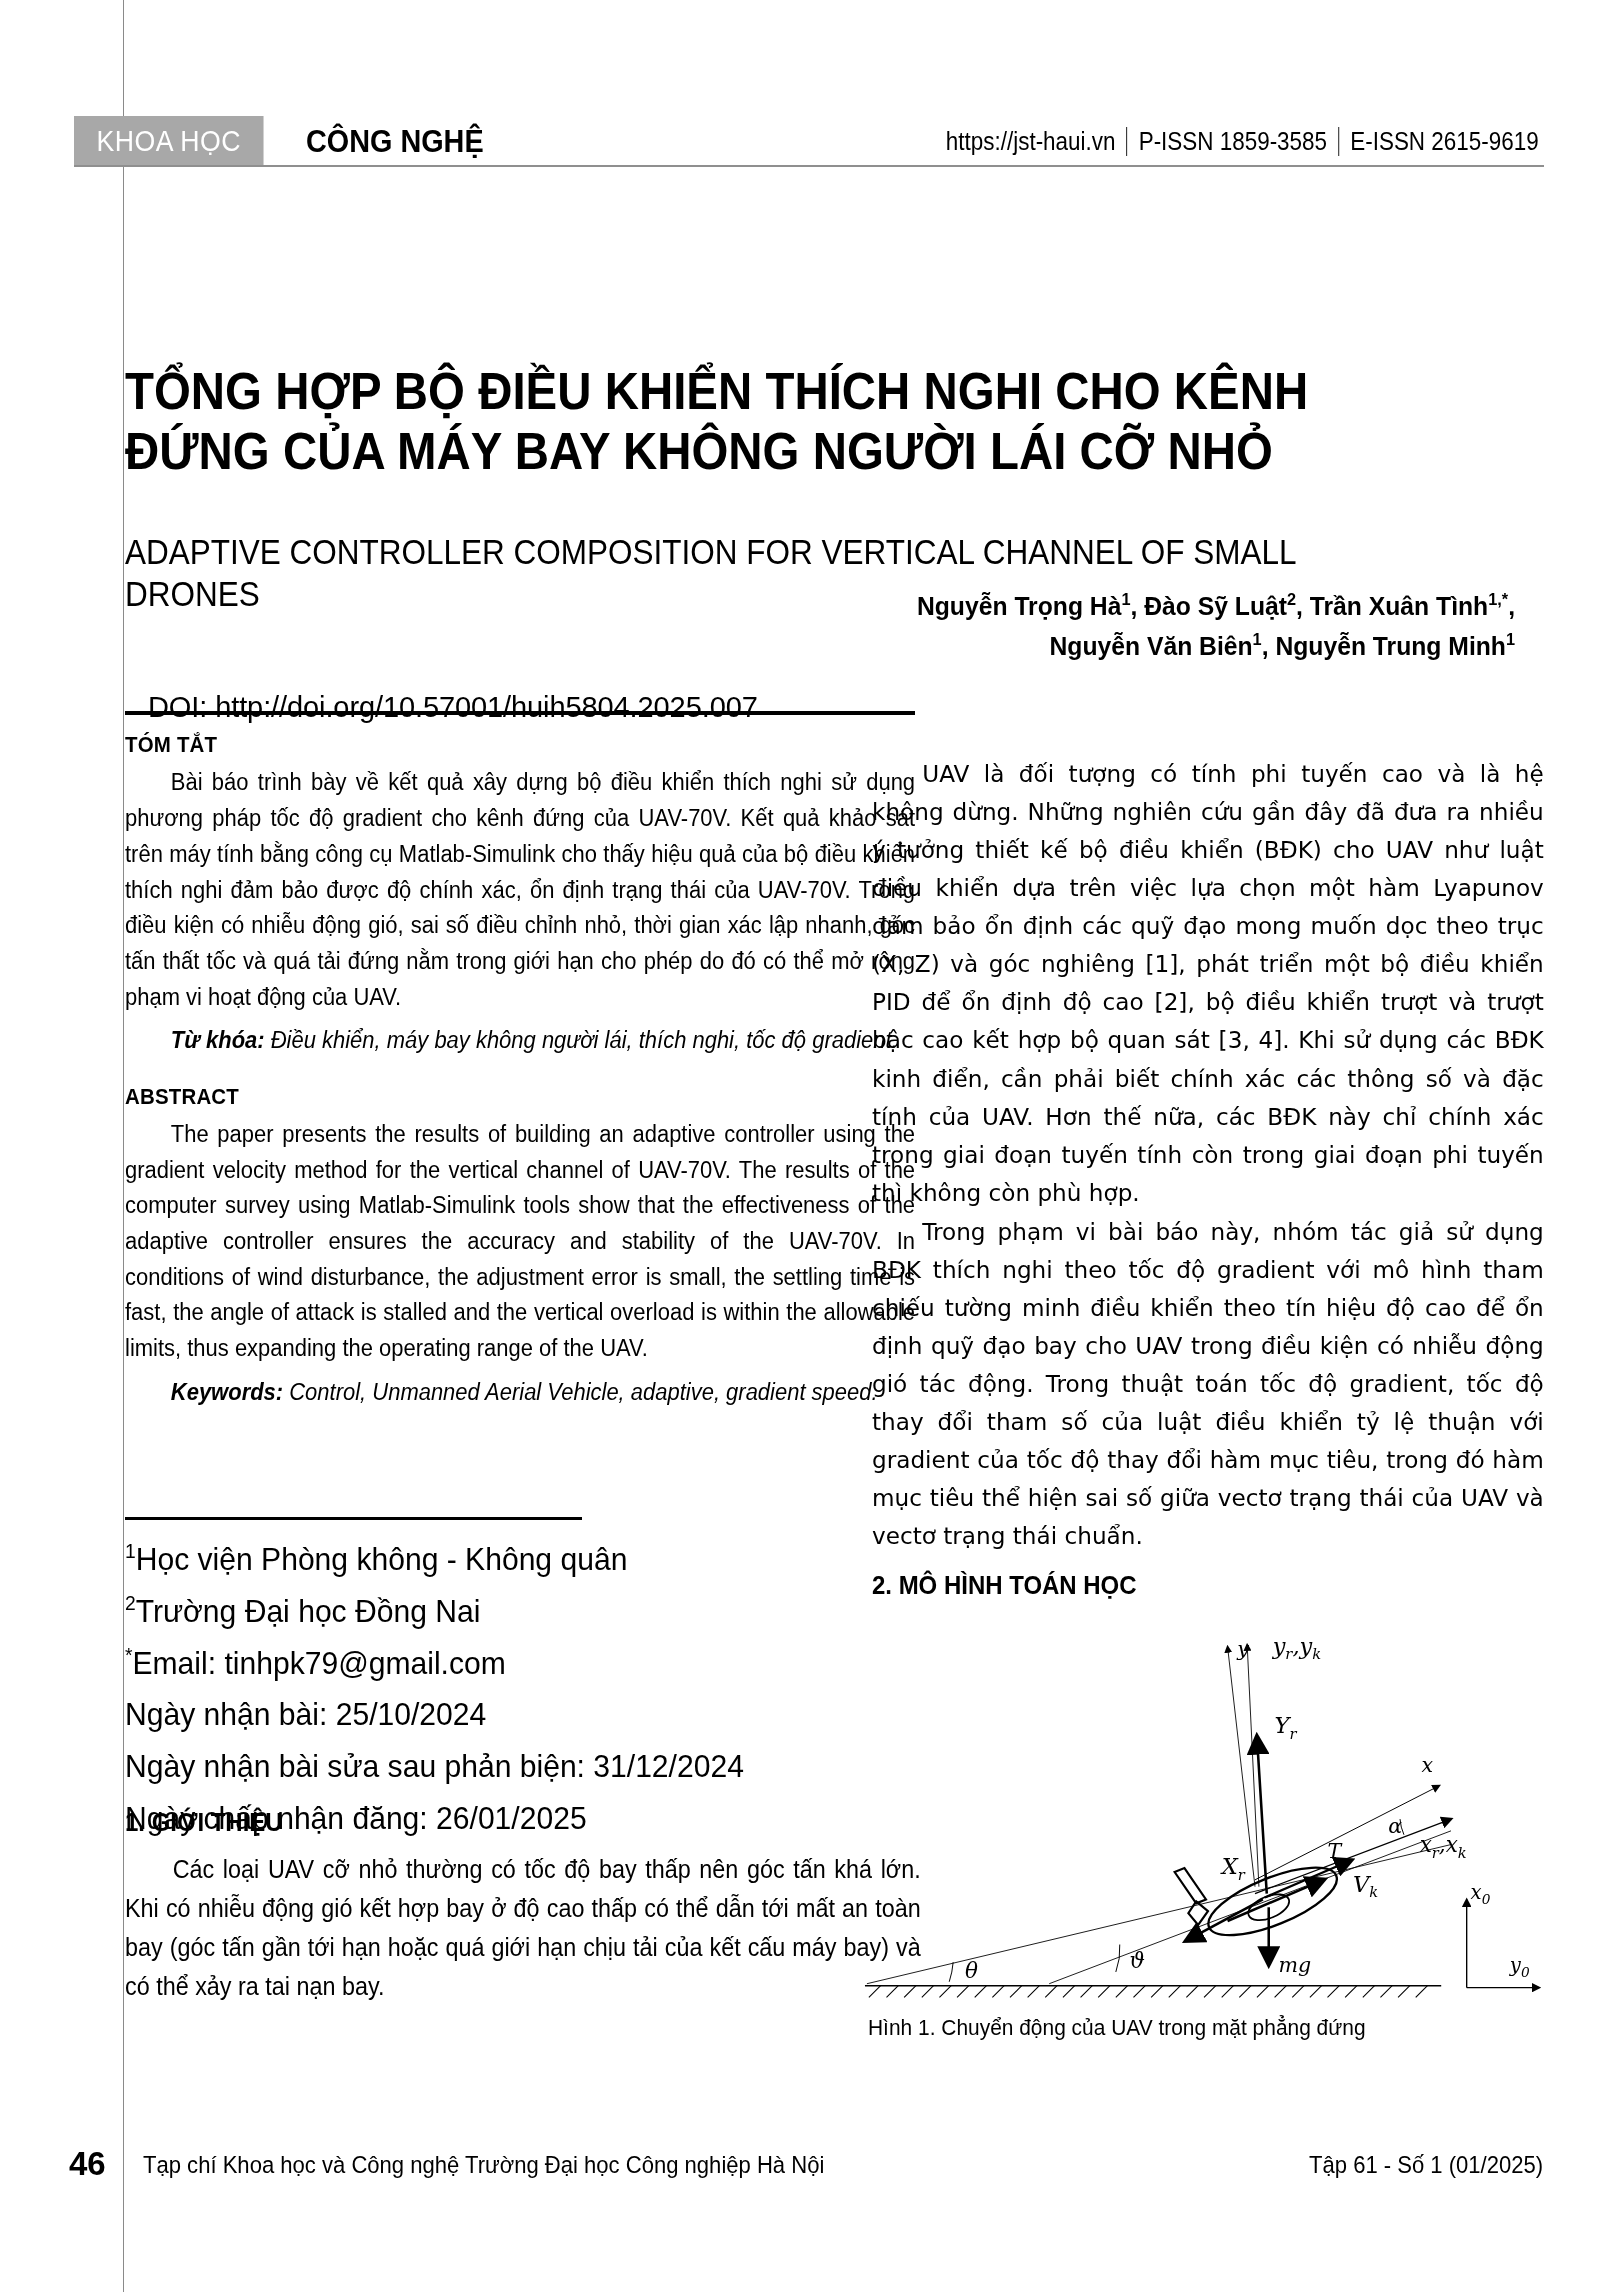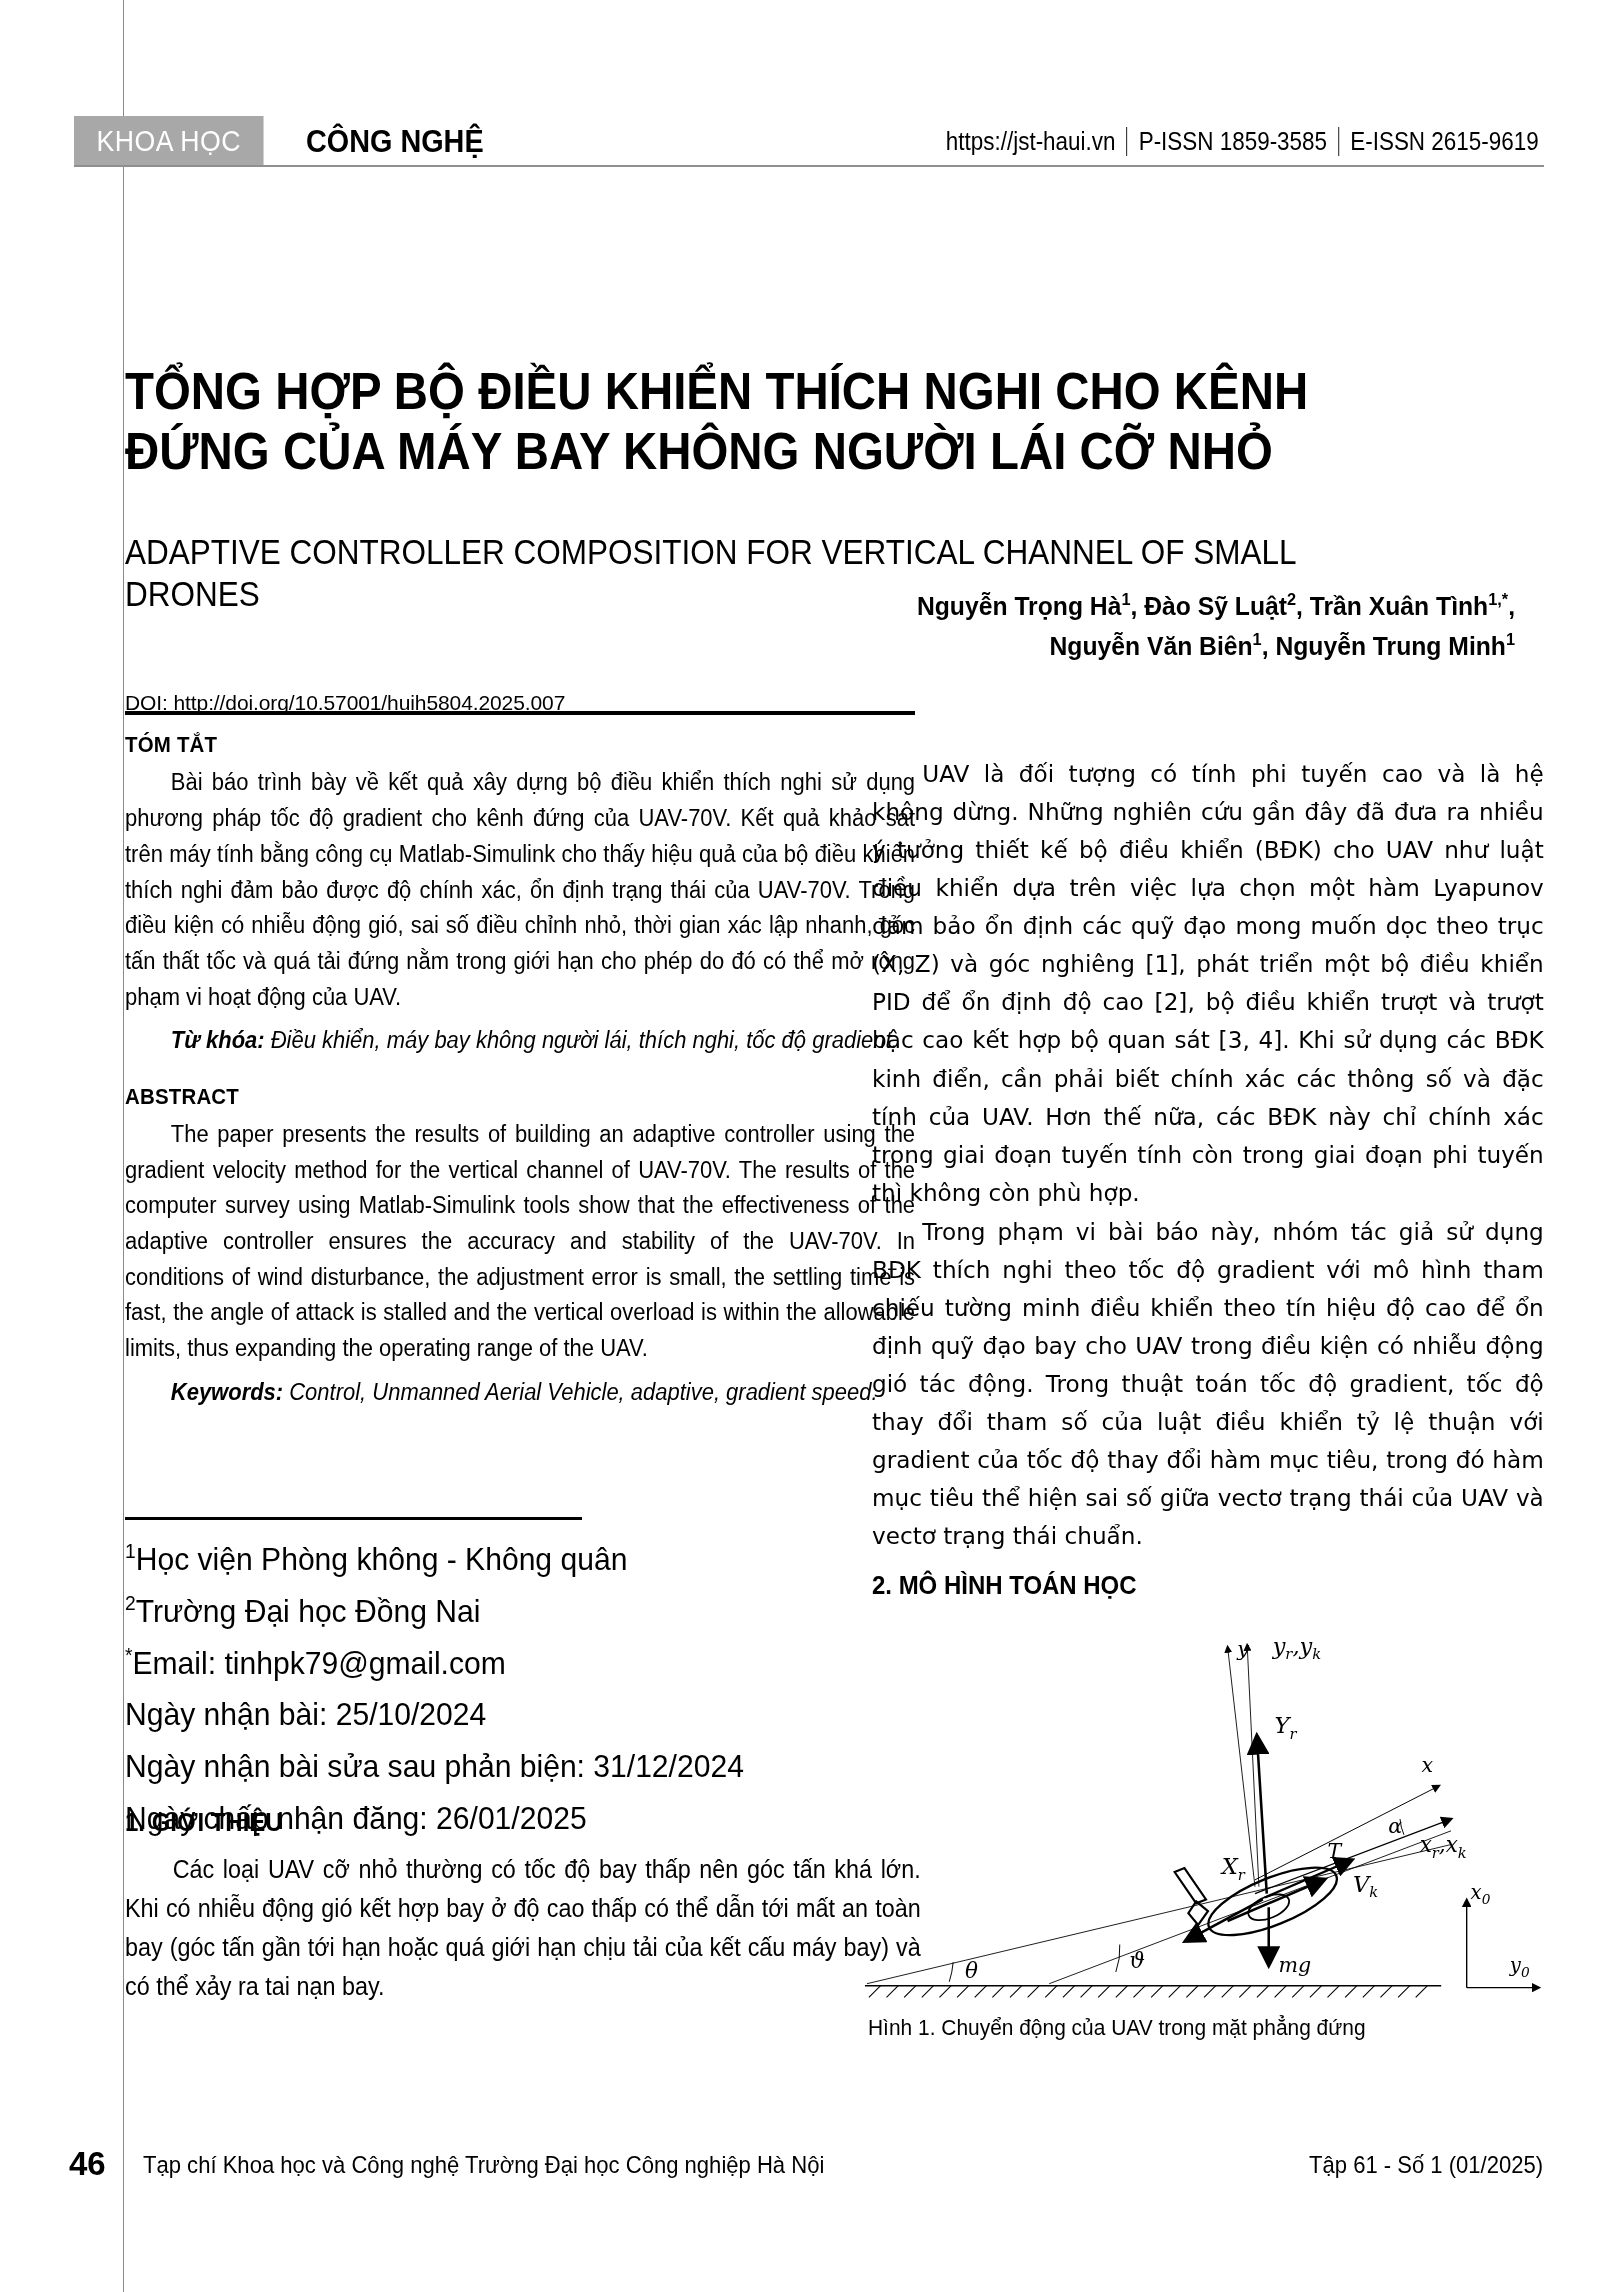--- a/index.html
+++ b/index.html
@@ -107,22 +107,23 @@
     line-height: 1.55;
     transform: scaleX(0.95);
     transform-origin: right top;
   }
   .authors sup { font-size: 0.66em; vertical-align: super; font-weight: 700; }
 
   
   .doi {
     position: absolute;
     left: 125px; top: 691px;
-    font-size: 21px;
+    font-size: 29px;
     letter-spacing: -0.1px;
+    padding-left: 23px;
   }
 
   
   .col-left {
     position: absolute;
     left: 125px; top: 711px;
     width: 790px;
   }
   .rule-thick {
     width: 790px; height: 3.9px;

